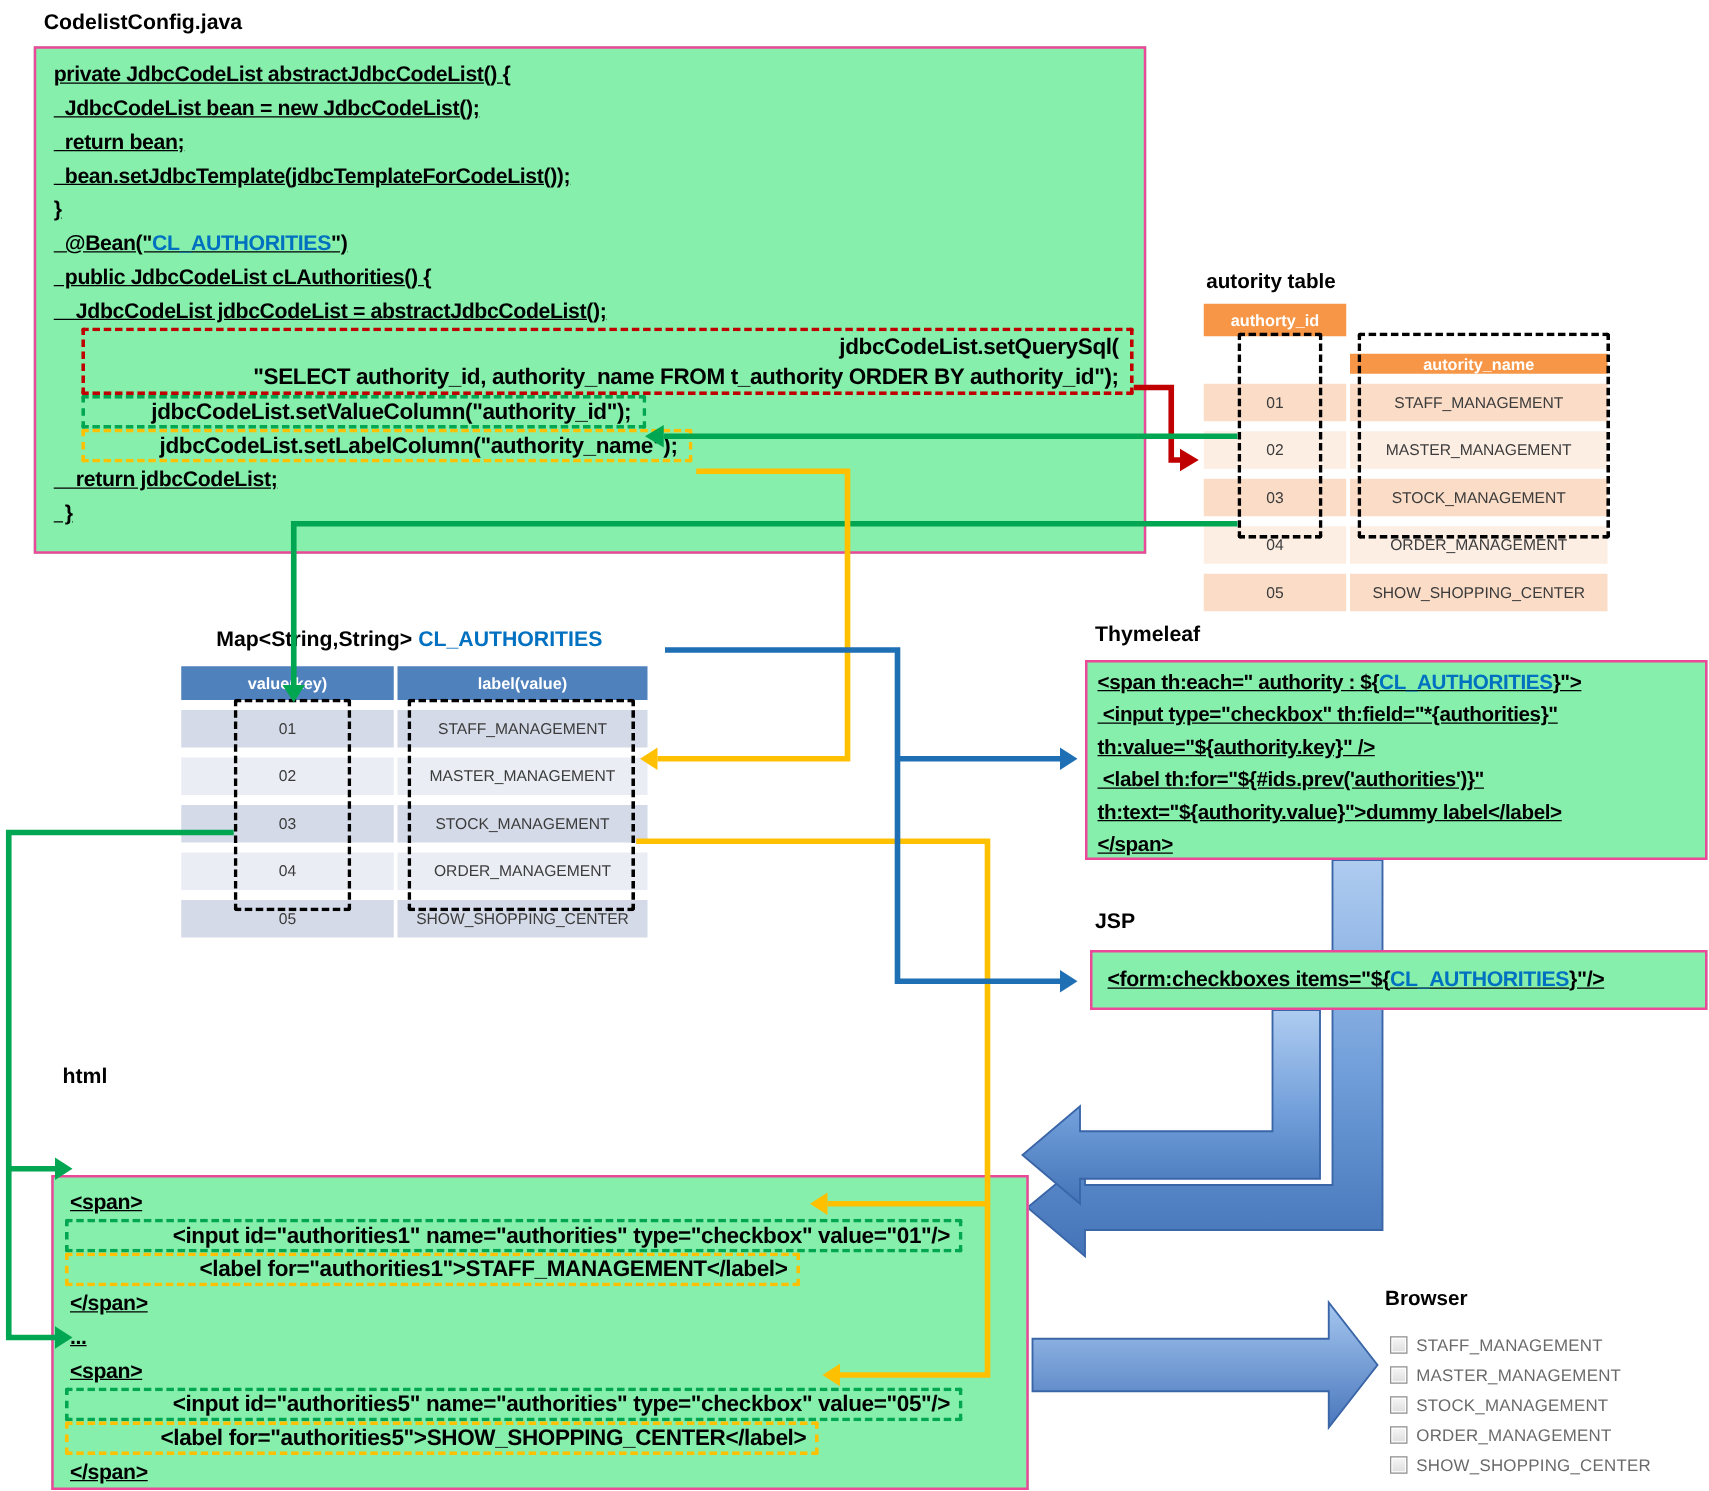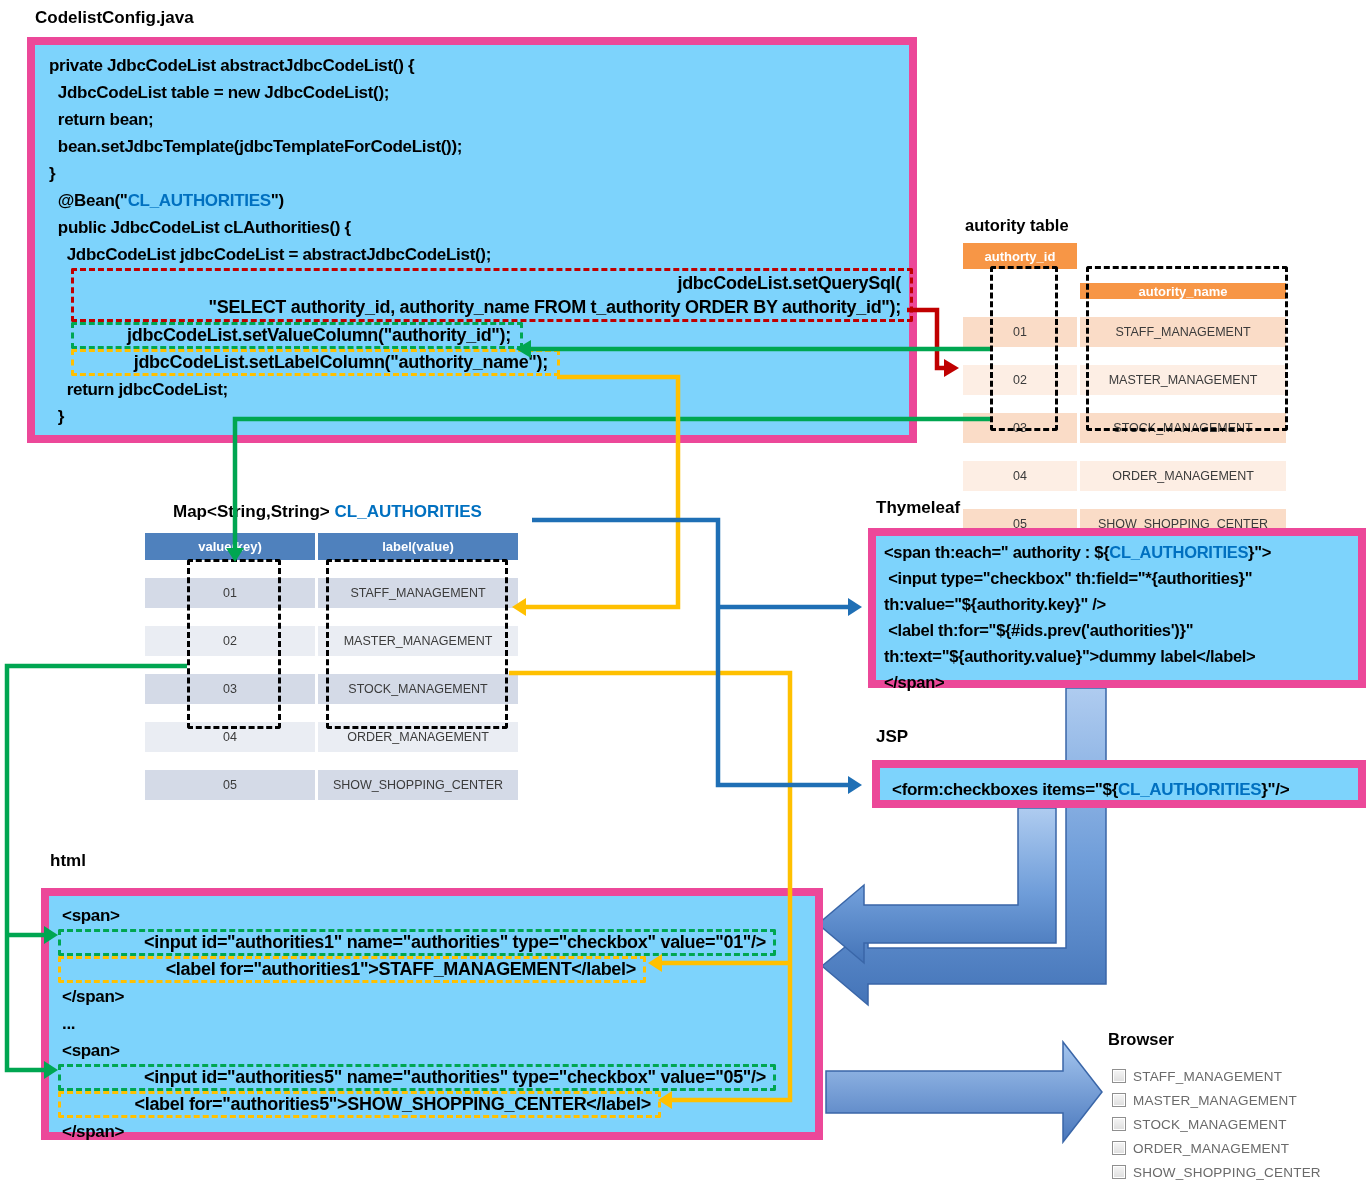--- a/index.html
+++ b/index.html
@@ -5,32 +5,32 @@
   html,body{margin:0;padding:0;background:#fff;}
   #canvas{position:relative;width:1367px;height:1193px;background:#fff;overflow:hidden;
           font-family:"Liberation Sans",sans-serif;color:#000;}
   svg.layer{position:absolute;left:0;top:0;pointer-events:none;}
   #big-arrows{z-index:1;}
   #connectors{z-index:6;}
 
   .title{position:absolute;font-weight:bold;font-size:17px;z-index:3;white-space:pre;}
 
   
-  .codebox{position:absolute;background:#7dd3fc;border:8px solid #ec4899;z-index:2;box-sizing:border-box;}
+  .codebox{position:absolute;background:#86efac;border:2px solid #ec4899;z-index:2;box-sizing:border-box;text-decoration:underline;}
   .cline{height:27px;line-height:27px;font-weight:bold;font-size:17px;letter-spacing:-0.3px;white-space:pre;}
   .hl{color:#0070C0;text-align:right;}
   .dashwrap{display:inline-block;vertical-align:top;box-sizing:border-box;border:3px dashed;border-radius:2px;padding:0 9px;}
   .dashwrap .inner{height:21px;line-height:21px;font-weight:bold;font-size:18px;letter-spacing:-0.3px;white-space:pre;text-align:right;}
   .dashwrap.two .inner{height:24px;line-height:24px;}
   .d-red{border-color:#C00000;}
   .d-green{border-color:#00A651;}
   .d-yellow{border-color:#FFC000;}
 
   
-  .tbl{position:absolute;z-index:2;display:flex;flex-direction:column;gap:18px;}
+  .tbl{position:absolute;z-index:2;display:flex;flex-direction:column;gap:8px;}
   .trow{display:flex;gap:3px;}
   .tcell{display:flex;align-items:center;justify-content:center;font-size:12.5px;color:#3b3b3b;}
   .thead .tcell{color:#fff;font-weight:bold;font-size:13px;}
   .auth .thead .tcell{background:#F79646;}
   .auth .r-odd .tcell{background:#FADCC7;}
   .auth .r-even .tcell{background:#FDEEE4;}
   .map .thead .tcell{background:#4F81BD;}
   .map .r-odd .tcell{background:#D4DAE7;}
   .map .r-even .tcell{background:#EAEDF3;}
 
@@ -60,21 +60,21 @@
       </linearGradient>
     </defs>
     <polygon fill="url(#bg)" stroke="#3A66A8" stroke-width="1.5" points="1066,688 1066,948 868,948 868,928 822,966 868,1005 868,984 1106,984 1106,688"></polygon>
     <polygon fill="url(#bg)" stroke="#3A66A8" stroke-width="1.5" points="1018,808 1018,905 864,905 864,885 818,924 864,963 864,943 1056,943 1056,808"></polygon>
     <polygon fill="url(#bg2)" stroke="#3A66A8" stroke-width="1.5" points="826,1071 1063,1071 1063,1042 1102,1092 1063,1142 1063,1113 826,1113"></polygon>
   </svg>
 
   <div class="title" style="left:35px;top:8px;">CodelistConfig.java</div>
   <div class="codebox" style="left:27px;top:37px;width:890px;height:406px;padding:7px 0 0 14px;">
     <div class="cline"><span>private JdbcCodeList abstractJdbcCodeList() {</span></div>
-    <div class="cline"><span>  JdbcCodeList table = new JdbcCodeList();</span></div>
+    <div class="cline"><span>  JdbcCodeList bean = new JdbcCodeList();</span></div>
     <div class="cline"><span>  return bean;</span></div>
     <div class="cline"><span>  bean.setJdbcTemplate(jdbcTemplateForCodeList());</span></div>
     <div class="cline"><span>}</span></div>
     <div class="cline"><span>  @Bean("</span><span class="hl">CL_AUTHORITIES</span><span>")</span></div>
     <div class="cline"><span>  public JdbcCodeList cLAuthorities() {</span></div>
     <div class="cline"><span>    JdbcCodeList jdbcCodeList = abstractJdbcCodeList();</span></div>
     <div style="height:54px;">
       <div class="dashwrap two d-red" style="margin-left:22px;width:842px;">
         <div class="inner"><span>jdbcCodeList.setQuerySql(</span></div>
         <div class="inner"><span>        "SELECT authority_id, authority_name FROM t_authority ORDER BY authority_id");</span></div>
@@ -163,21 +163,21 @@
     <div class="cline" style="height:26px;line-height:26px;font-size:16.5px;"><span>th:text="${authority.value}"&gt;dummy label&lt;/label&gt;</span></div>
     <div class="cline" style="height:26px;line-height:26px;font-size:16.5px;"><span>&lt;/span&gt;</span></div>
   </div>
 
   <div class="title" style="left:876px;top:727px;">JSP</div>
   <div class="codebox" style="left:872px;top:760px;width:494px;height:48px;">
     <div class="cline" style="height:44px;line-height:44px;padding-left:12px;"><span>&lt;form:checkboxes items="${</span><span class="hl">CL_AUTHORITIES</span><span>}"/&gt;</span></div>
   </div>
 
   <div class="title" style="left:50px;top:851px;">html</div>
-  <div class="codebox" style="left:41px;top:888px;width:782px;height:252px;padding:6px 0 0 13px;">
+  <div class="codebox" style="left:41px;top:940px;width:782px;height:252px;padding:6px 0 0 13px;">
     <div class="cline"><span>&lt;span&gt;</span></div>
     <div style="height:27px;">
       <div class="dashwrap d-green" style="margin-left:-4px;width:718px;padding:0 7px;">
         <div class="inner"><span>&lt;input id="authorities1" name="authorities" type="checkbox" value="01"/&gt;</span></div>
       </div>
     </div>
     <div style="height:27px;">
       <div class="dashwrap d-yellow" style="margin-left:-4px;width:588px;padding:0 7px;">
         <div class="inner"><span>&lt;label for="authorities1"&gt;STAFF_MANAGEMENT&lt;/label&gt;</span></div>
       </div>

